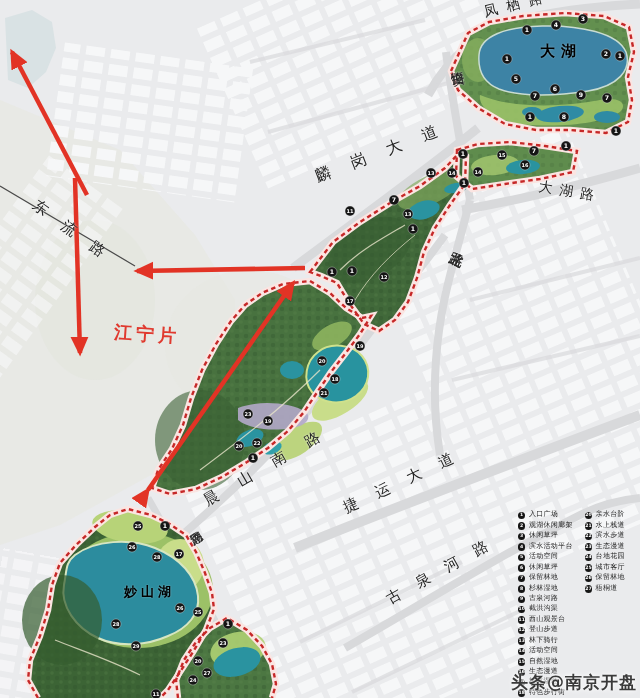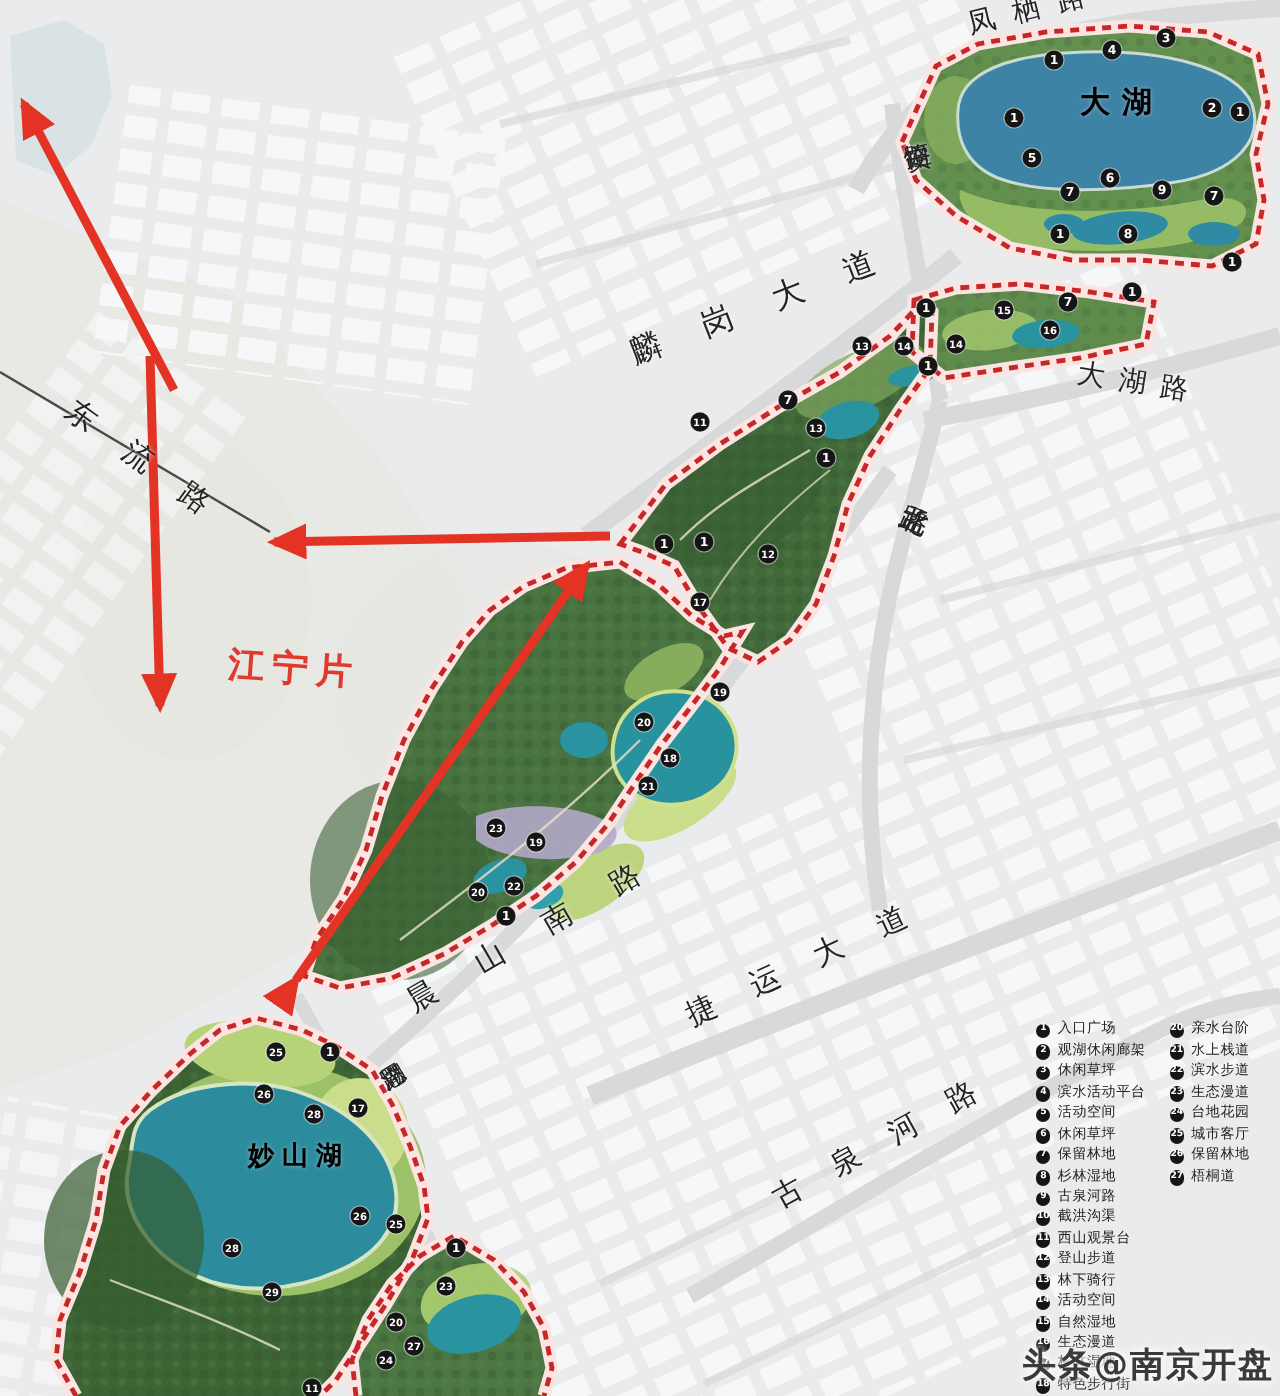--- a/index.html
+++ b/index.html
@@ -295,21 +295,21 @@
       <div class="lbl road-label vert" style="left: 443px; top: 64px; font-size: 13px; letter-spacing: 0px; line-height: 22px; transform: rotate(-12deg); transform-origin: left top;">恒安路</div>
       <div class="lbl road-label" style="left: 540px; top: 178px; font-size: 14px; letter-spacing: 7px; transform: rotate(9deg); transform-origin: left top;">大湖路</div>
       <div class="lbl road-label" style="left: 312px; top: 168px; font-size: 16px; letter-spacing: 22px; transform: rotate(-21deg); transform-origin: left top;">麟岗大道</div>
       <div class="lbl road-label vert" style="left: 452px; top: 238px; font-size: 14px; letter-spacing: 0px; line-height: 25px; transform: rotate(23deg); transform-origin: left top;">孟北路</div>
       <div class="lbl road-label" style="left: 40px; top: 196px; font-size: 15px; letter-spacing: 20px; transform: rotate(36deg); transform-origin: left top;">东流路</div>
       <div class="lbl road-label" style="left: 200px; top: 494px; font-size: 15px; letter-spacing: 24px; transform: rotate(-30deg); transform-origin: left top;">晨山南路</div>
       <div class="lbl road-label" style="left: 340px; top: 500px; font-size: 15px; letter-spacing: 20px; transform: rotate(-25deg); transform-origin: left top;">捷运大道</div>
       <div class="lbl road-label" style="left: 383px; top: 592px; font-size: 15px; letter-spacing: 18px; transform: rotate(-29deg); transform-origin: left top;">古泉河路</div>
       <div class="lbl road-label vert" style="left: 180px; top: 530px; font-size: 12px; letter-spacing: 0px; line-height: 20px; transform: rotate(-31deg); transform-origin: left top;">思湖路</div>
       <div class="lbl lake-label" style="left: 540px; top: 42px; font-size: 15px; letter-spacing: 6px; transform: rotate(0deg); transform-origin: left top;">大湖</div>
-      <div class="lbl lake-label" style="left: 104px; top: 569px; font-size: 13px; letter-spacing: 4px; transform: rotate(0deg); transform-origin: left top; padding-left: 20px;">妙山湖</div>
+      <div class="lbl lake-label" style="left: 104px; top: 583px; font-size: 13px; letter-spacing: 4px; transform: rotate(0deg); transform-origin: left top; padding-left: 20px;">妙山湖</div>
       <div class="lbl zone-label" style="left: 115px; top: 320px; font-size: 18px; letter-spacing: 4px; transform: rotate(4deg); transform-origin: left top;">江宁片</div>
     </div>
 
   <div class="legend">
     <div class="col" id="legend-left">
         <div class="row">
           <span class="bdg">1</span>
           <span class="txt">入口广场</span>
         </div>
         <div class="row">

